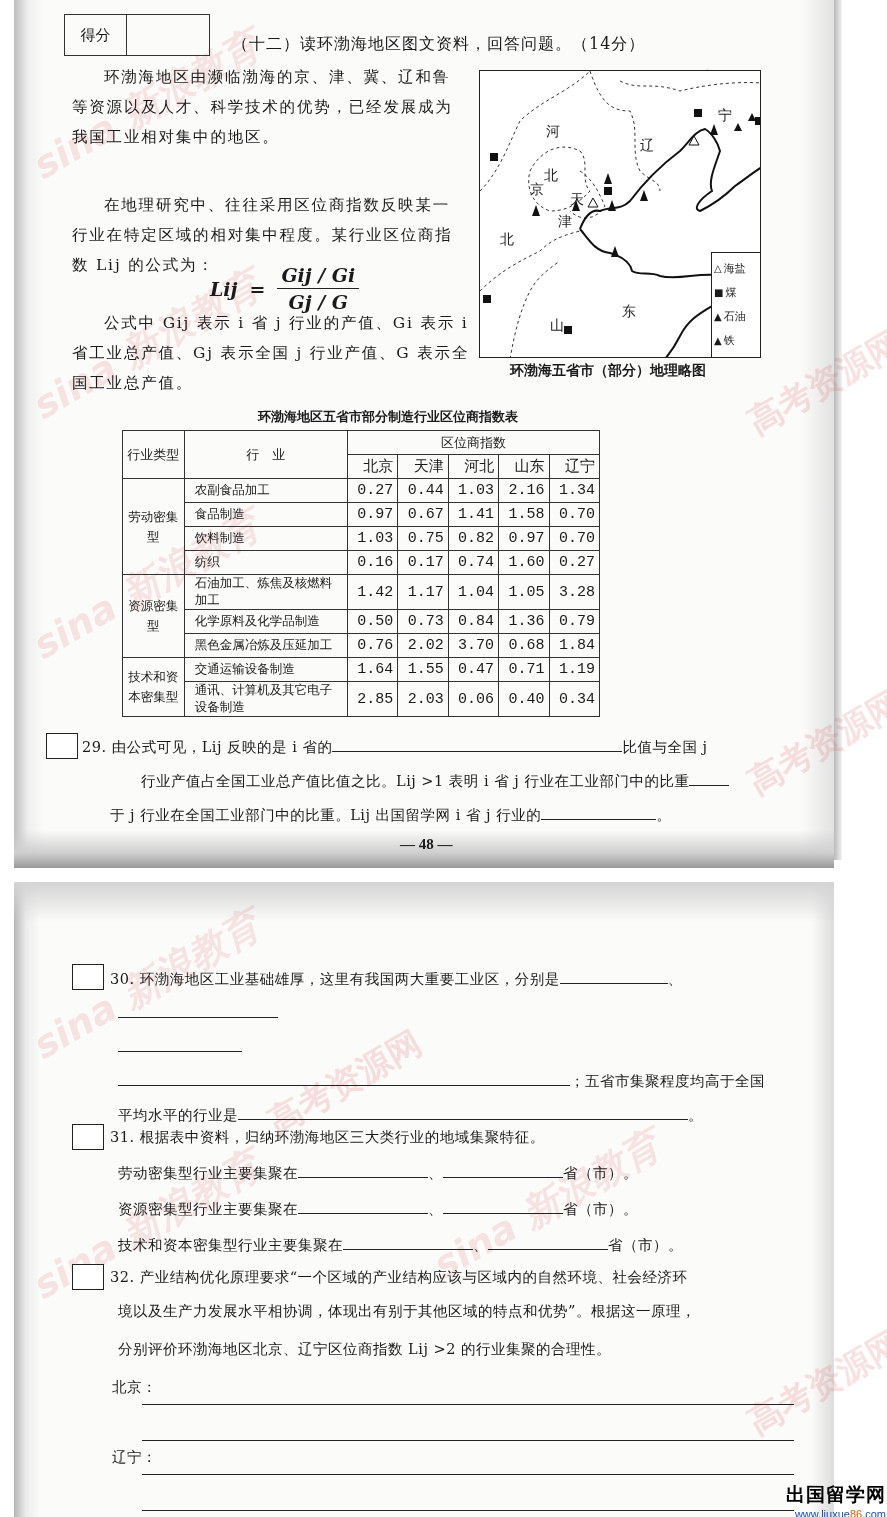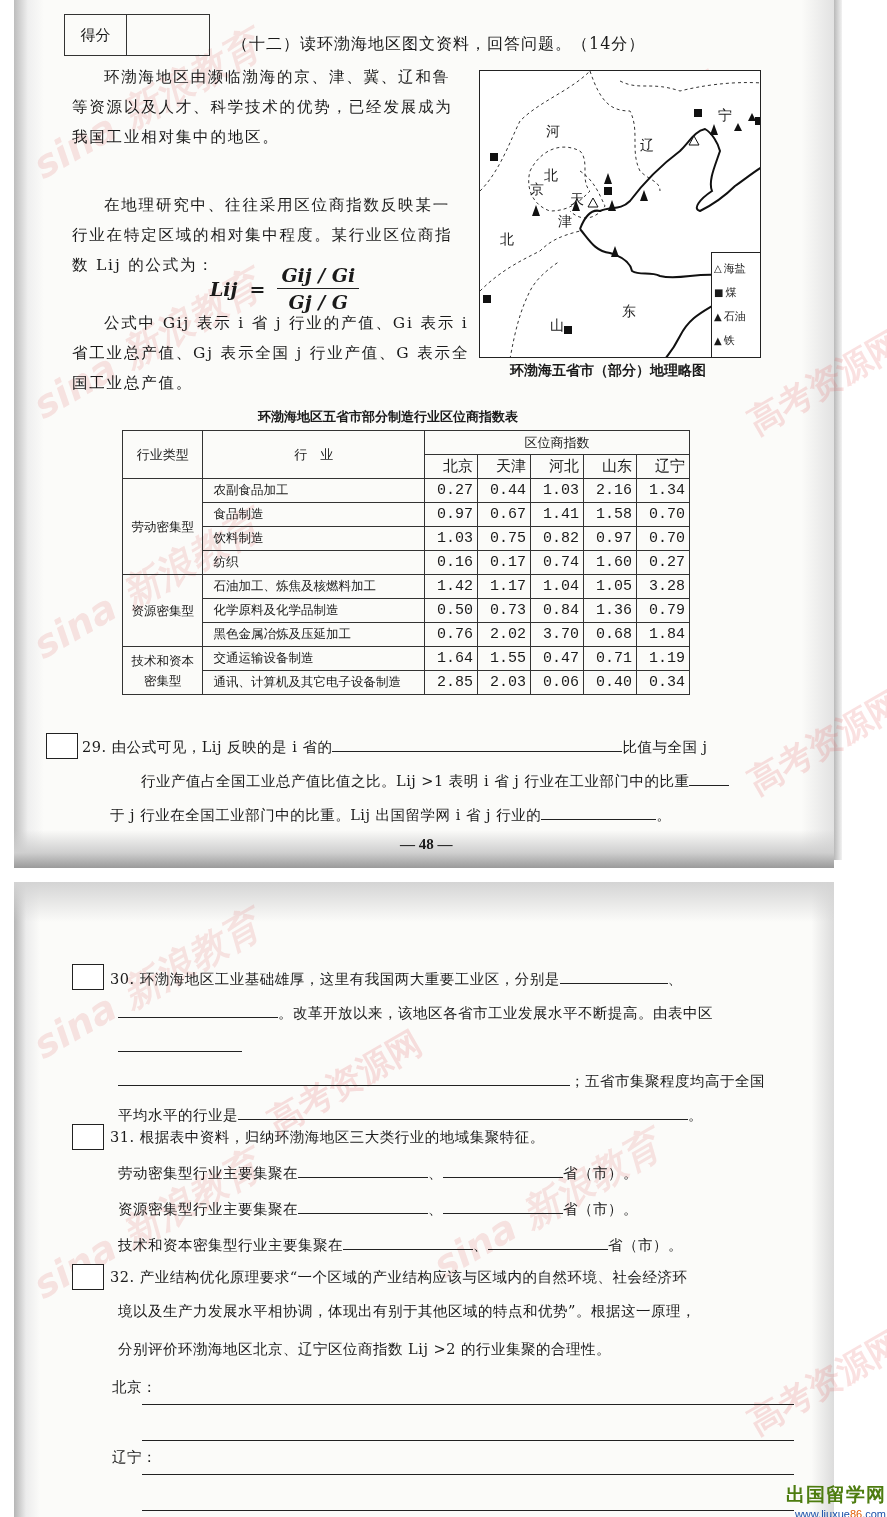--- a/index.html
+++ b/index.html
@@ -40,40 +40,40 @@
   
   .map { left: 479px; top: 70px; width: 282px; height: 288px; border: 1.5px solid #222; background: #fff; overflow: hidden; }
   .map svg { position: absolute; left: 0; top: 0; }
   .map-label { position: absolute; font-size: 14px; }
   .map-legend { position: absolute; right: -1px; bottom: -1px; width: 50px; height: 106px; border: 1.5px solid #222; background: #fff; padding: 4px 2px; font-family: "DejaVu Sans", sans-serif; }
   .map-legend .item { font-size: 11px; line-height: 24px; display: flex; align-items: center; gap: 2px; white-space: nowrap; }
   .map-caption { left: 510px; top: 362px; font-family: "DejaVu Sans", sans-serif; font-size: 14px; font-weight: bold; }
 
   
   .table-title { left: 258px; top: 408px; font-family: "DejaVu Sans", sans-serif; font-size: 13px; font-weight: bold; }
-  table.lq { position: absolute; left: 122px; top: 430px; width: 568px; border-collapse: collapse; font-size: 12.5px; }
+  table.lq { position: absolute; left: 122px; top: 430px; width: 478px; border-collapse: collapse; font-size: 12.5px; }
   table.lq td, table.lq th { border: 1.2px solid #333; font-weight: normal; height: 24px; padding: 0 4px; }
   table.lq th { font-family: "DejaVu Sans", sans-serif; font-size: 13px; }
   table.lq .num { text-align: right; font-family: Liberation Mono, monospace; font-size: 15px; width: 54px; }
   table.lq .ind { text-align: left; padding-left: 10px; font-family: "DejaVu Sans", sans-serif; font-size: 12.5px; }
   table.lq .cat { text-align: center; font-family: "DejaVu Sans", sans-serif; width: 88px; line-height: 20px; }
 
   
   .qbox { position: absolute; width: 32px; height: 26px; border: 1.5px solid #222; background: #fff; }
   .qline { position: absolute; font-size: 14.5px; letter-spacing: 0.5px; white-space: nowrap; }
   .blank { display: inline-block; border-bottom: 1.2px solid #222; height: 16px; vertical-align: baseline; }
   .page-num { left: 400px; top: 836px; font-size: 15px; font-weight: bold; font-family: "Liberation Serif", serif; }
 
   .ans-line { position: absolute; height: 0; border-top: 1.3px solid #222; }
 
   .watermark { position: absolute; color: rgba(225,90,90,0.18); font-family: "DejaVu Sans", sans-serif; font-weight: bold; pointer-events: none; transform: rotate(-30deg); white-space: nowrap; }
   .wm-sina { color: rgba(220,80,80,0.14); font-size: 38px; font-style: italic; }
 
   .logo { position: absolute; left: 786px; top: 1482px; text-align: right; }
-  .logo .t1 { font-family: "DejaVu Sans", sans-serif; font-size: 19px; font-weight: bold; color: #4d7c0f; letter-spacing: 1px; }
+  .logo .t1 { font-family: "DejaVu Sans", sans-serif; font-size: 19px; font-weight: bold; color: #000000; letter-spacing: 1px; }
   .logo .t2 { font-family: "Liberation Sans", sans-serif; font-size: 11px; color: #1a4fa8; }
   .logo .t2 .hl { color: #e35a00; }
 </style>
 </head>
 <body>
 
 <div class="page page-top"></div>
 <div class="page page-bottom"></div>
 <div class="right-strip"></div>
 
@@ -291,21 +291,21 @@
 <div class="qline" style="left:110px;top:804px;">
   <span>于 j 行业在全国工业部门中的比重。Lij 出国留学网 i 省 j 行业的</span><span class="blank" style="width:115px;"></span><span>。</span>
 </div>
 <div class="abs page-num">— 48 —</div>
 
 <div class="qbox" style="left:72px;top:964px;"></div>
 <div class="qline" style="left:110px;top:968px;">
   <span>30. 环渤海地区工业基础雄厚，这里有我国两大重要工业区，分别是</span><span class="blank" style="width:108px;"></span><span>、</span>
 </div>
 <div class="qline" style="left:118px;top:1002px;">
-  <span class="blank" style="width:160px;"></span><span>。改革开放以来，该地区各省市工业发展水平不断提高。由表中区</span>
+  <span class="blank" style="width:160px;"></span>
 </div>
 <div class="qline" style="left:118px;top:1036px;">
   <span class="blank" style="width:124px;"></span>
 </div>
 <div class="qline" style="left:118px;top:1070px;">
   <span class="blank" style="width:452px;"></span><span>；五省市集聚程度均高于全国</span>
 </div>
 <div class="qline" style="left:118px;top:1104px;">
   <span>平均水平的行业是</span><span class="blank" style="width:450px;"></span><span>。</span>
 </div>

